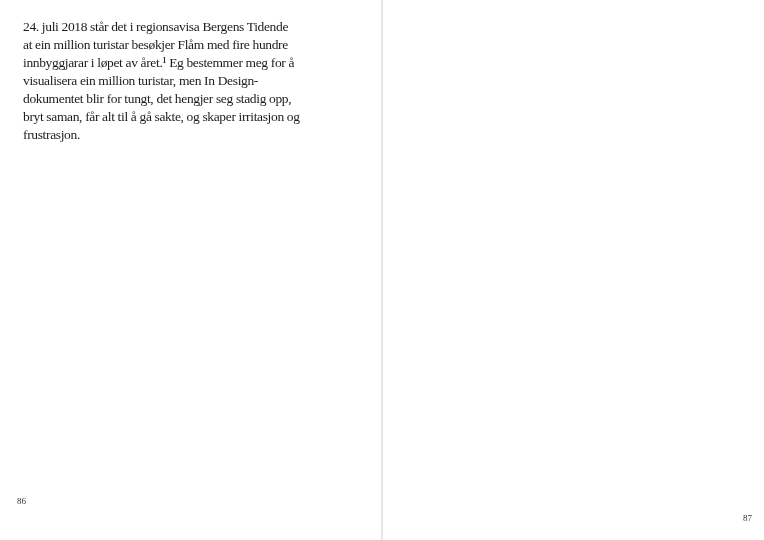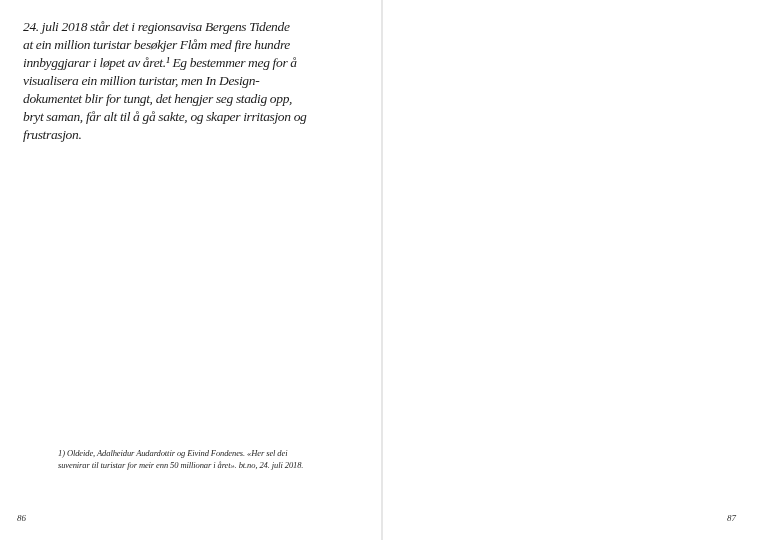--- a/index.html
+++ b/index.html
@@ -12,21 +12,20 @@
     background: #ffffff;
     overflow: hidden;
   }
   .spread {
     position: relative;
     width: 700px;
     height: 540px;
     background: #ffffff;
     font-family: "Liberation Serif", serif;
     color: #1c1c1c;
-    font-style: italic;
   }
   .divider {
     position: absolute;
     left: 381px;
     top: 0;
     width: 2px;
     height: 540px;
     background: #e6e6e6;
   }
   .page {
@@ -63,41 +62,39 @@
   .footnote {
     margin: 0 0 13px 0;
     white-space: pre-line;
   }
   .pageno {
     position: absolute;
     font-size: 9px;
     line-height: 12px;
     color: #333333;
   }
-  .pageno-left  { left: 17px;  top: 512px; }
-  .pageno-right { right: 28px; top: 512px; }
+  .pageno-left  { left: 17px;  top: 495px; }
+  .pageno-right { right: 12px; top: 512px; }
 </style>
 </head>
 <body>
 
 <div class="spread">
 
   <div class="page left">
     <div class="body-text">
       <p>24. juli 2018 står det i regionsavisa Bergens Tidende
 at ein million turistar besøkjer Flåm med fire hundre
 innbyggjarar i løpet av året.¹ Eg bestemmer meg for å
 visualisera ein million turistar, men In Design-
 dokumentet blir for tungt, det hengjer seg stadig opp,
 bryt saman, får alt til å gå sakte, og skaper irritasjon og
 frustrasjon.</p>
     </div>
     <div class="footnotes">
-      <p class="footnote">1) Oldeide, Adalheidur Audardottir og Eivind Fondenes. «Her sel dei
-suvenirar til turistar for meir enn 50 millionar i året». bt.no, 24. juli 2018.</p>
     </div>
     <div class="pageno pageno-left">86</div>
   </div>
 
   <div class="divider"></div>
 
   <div class="page right">
 
     <div class="pageno pageno-right">87</div>
   </div>

